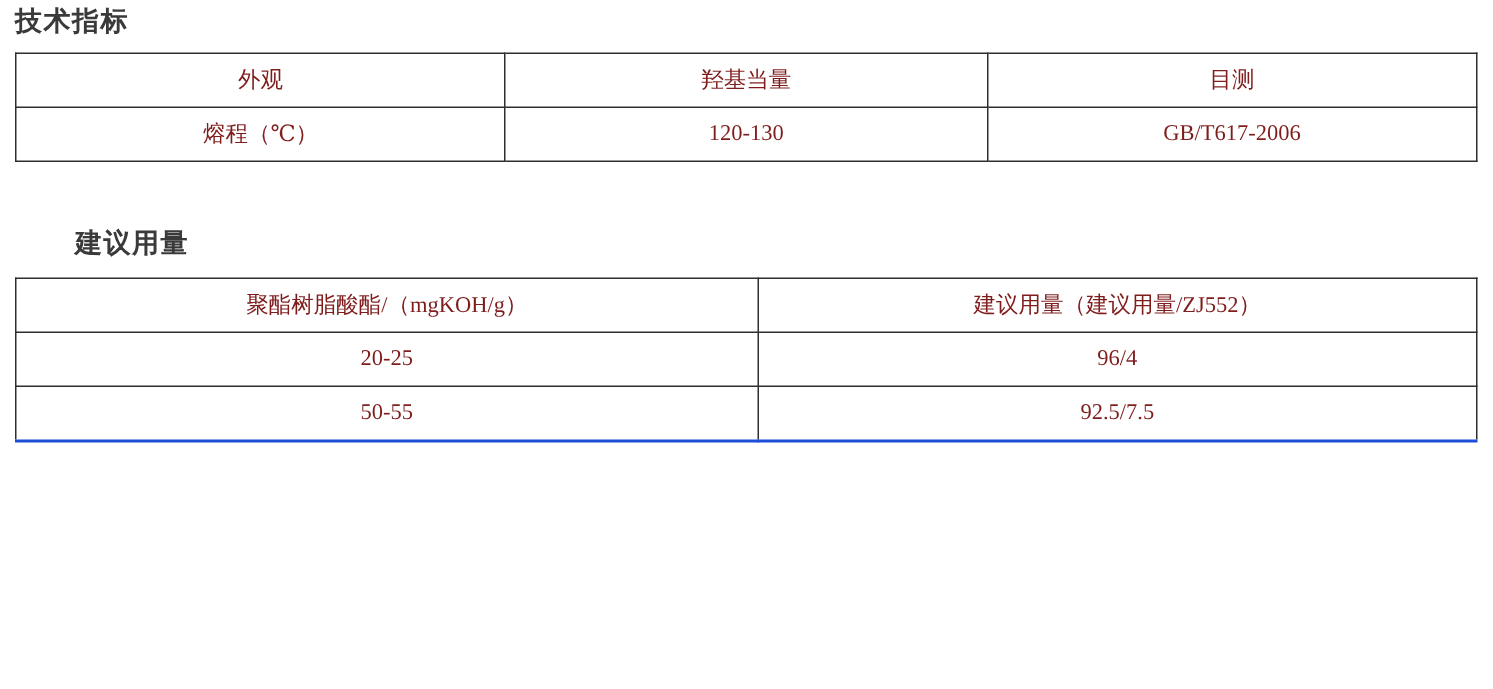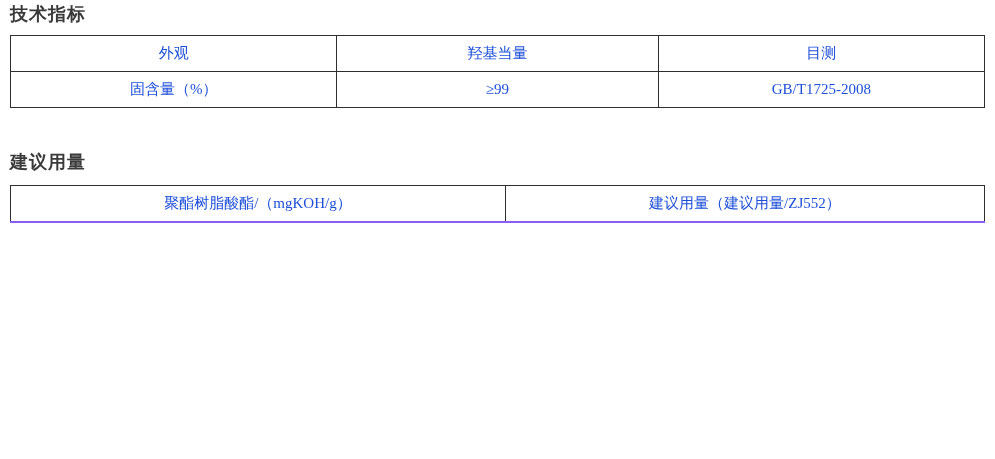--- a/index.html
+++ b/index.html
@@ -22,36 +22,36 @@
   }
   .section-heading {
     margin: 0;
     font-size: 18px;
     line-height: 21px;
     font-weight: bold;
     color: #3a3a3a;
     letter-spacing: 1px;
   }
   .heading-technical { padding-top: 4px; }
-  .heading-dosage { margin-top: 44px; }
+  .heading-dosage { margin-top: 44px; margin-left: 40px; }
   table {
     width: 975px;
     border-collapse: collapse;
     table-layout: fixed;
   }
   .table-technical { margin-top: 10px; }
-  .table-dosage { margin-top: 12px; border-bottom: 2px solid #8b5cf6; }
+  .table-dosage { margin-top: 12px; border-bottom: 2px solid #1d4ed8; }
   td {
     border: 1px solid #2e2e2e;
     height: 36px;
     padding: 0 4px;
     text-align: center;
     vertical-align: middle;
     font-size: 15px;
-    color: #1d4ed8;
+    color: #7f1d1d;
     white-space: nowrap;
     overflow: hidden;
   }
   .table-technical col.c1 { width: 33.5%; }
   .table-technical col.c2 { width: 33.0%; }
   .table-technical col.c3 { width: 33.5%; }
   .table-dosage col.c1 { width: 50.8%; }
   .table-dosage col.c2 { width: 49.2%; }
 </style>
 </head>
@@ -67,35 +67,43 @@
         <col class="c2">
         <col class="c3">
       </colgroup>
     <tbody>
       <tr>
         <td>外观</td>
         <td>羟基当量</td>
         <td>目测</td>
       </tr>
       <tr>
-        <td>固含量（%）</td>
-        <td>≥99</td>
-        <td>GB/T1725-2008</td>
+        <td>熔程（℃）</td>
+        <td>120-130</td>
+        <td>GB/T617-2006</td>
       </tr>
     </tbody>
   </table>
 
   <h2 class="section-heading heading-dosage">建议用量</h2>
 
   <table class="table-dosage">
     <colgroup>
         <col class="c1">
         <col class="c2">
       </colgroup>
     <tbody>
       <tr>
         <td>聚酯树脂酸酯/（mgKOH/g）</td>
         <td>建议用量（建议用量/ZJ552）</td>
       </tr>
+      <tr>
+        <td>20-25</td>
+        <td>96/4</td>
+      </tr>
+      <tr>
+        <td>50-55</td>
+        <td>92.5/7.5</td>
+      </tr>
     </tbody>
   </table>
 
 </div>
 
 </body></html>

